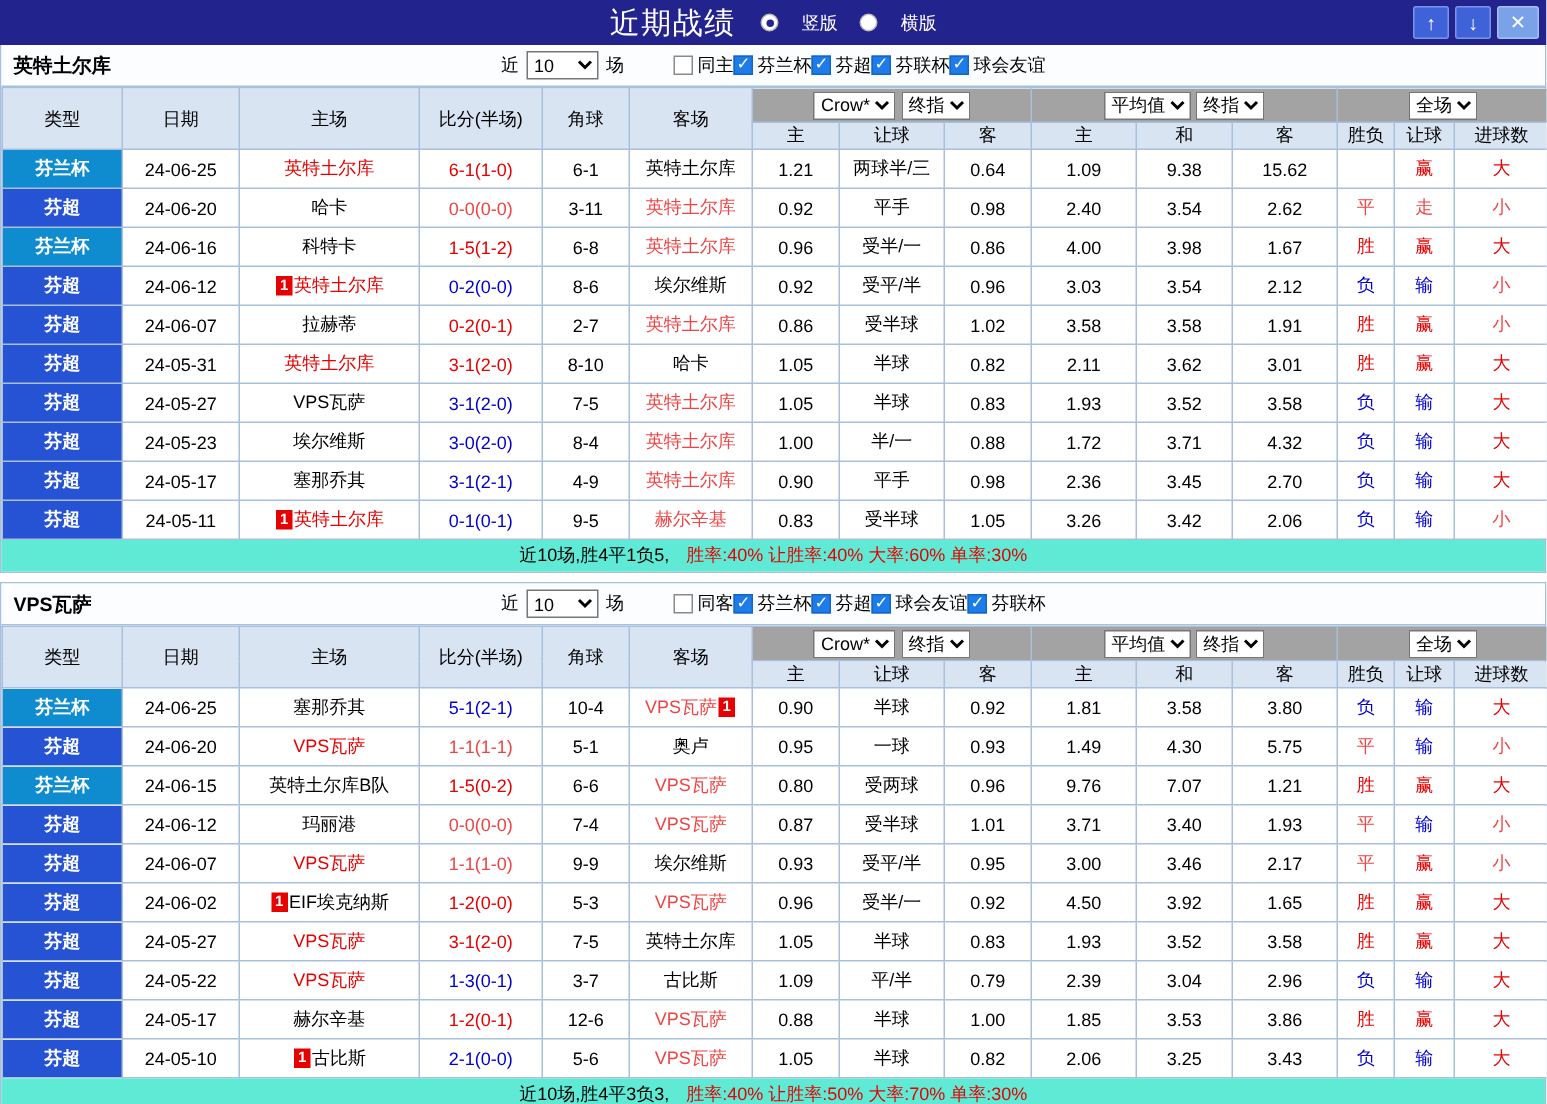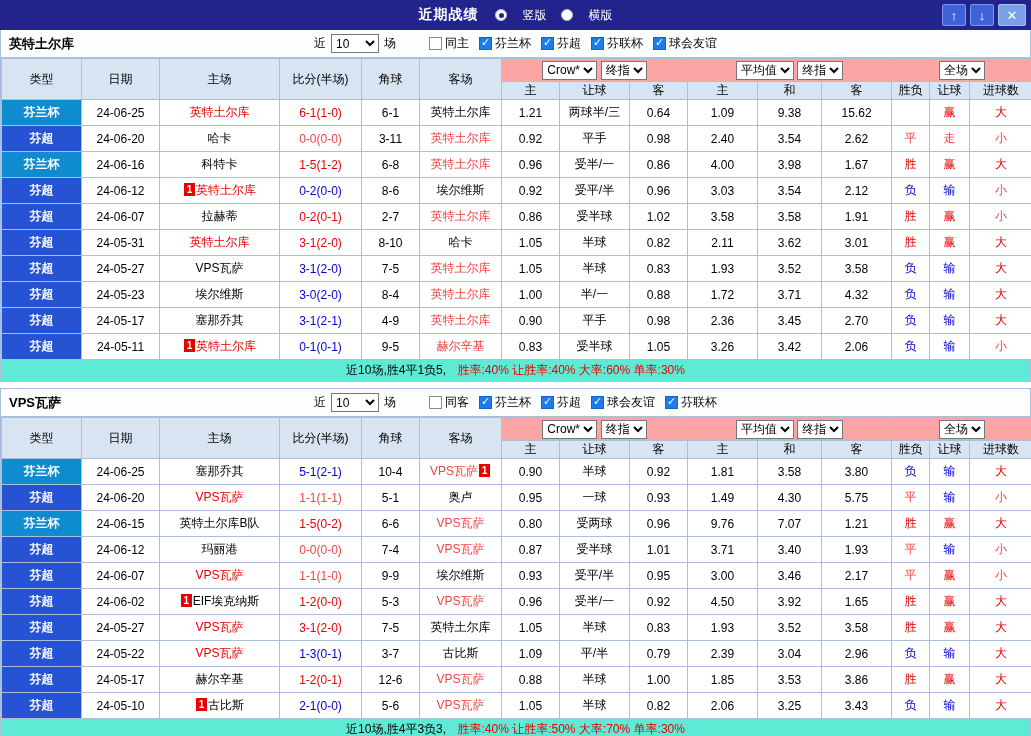--- a/index.html
+++ b/index.html
@@ -1,49 +1,49 @@
 <!DOCTYPE html>
 <html><head>
 <meta charset="utf-8">
 <style>
   *{box-sizing:border-box;margin:0;padding:0}
   html,body{width:1031px;height:736px;overflow:hidden;background:#fff;
     font-family:"Liberation Sans","DejaVu Sans",sans-serif;font-size:12px;color:#000}
   
   .topbar{height:30px;background:#23238e;color:#fff;display:flex;align-items:center;position:relative}
   .topbar-center{flex:1;display:flex;justify-content:center;align-items:center;gap:16px}
-  .topbar-title{font-weight:bold;font-size:14px;letter-spacing:1px}
+  .topbar-title{font-weight:normal;font-size:20px;letter-spacing:1px}
   .radio-group{display:flex;gap:14px;align-items:center}
   .radio-opt{display:flex;align-items:center;gap:16px;cursor:pointer}
   .radio-dot{width:12px;height:12px;border-radius:50%;background:#fff;border:1px solid #bbb;position:relative}
   .radio-dot.checked::after{content:"";position:absolute;left:3px;top:3px;width:5px;height:5px;border-radius:50%;background:#23238e}
   .topbar-btns{position:absolute;right:5px;top:4px;display:flex;gap:4px}
   .tb-btn{min-width:24px;height:22px;padding:0 4px;background:#4062d8;border:1px solid #7a95e8;border-radius:2px;
     color:#fff;display:flex;align-items:center;justify-content:center;font-size:13px;cursor:pointer;font-weight:bold}
   .tb-btn.close{background:#7aa2e8;min-width:28px;border-color:#a5c0f0}
   
   .section{border:1px solid #a8c0dc;border-top:none;background:#fff}
   .section + .section{margin-top:6px;border-top:1px solid #a8c0dc}
   .team-bar{height:28px;display:flex;align-items:center;position:relative;background:#fcfdfe;border-bottom:1px solid #a8c0dc}
   .team-name{position:absolute;left:8px;font-weight:bold;font-size:13px}
   .team-controls{display:flex;align-items:center;gap:5px;margin:0 auto}
-  .filters{display:flex;align-items:center;gap:10px;margin-left:28px}
+  .filters{display:flex;align-items:center;margin-left:28px}
   .filter{display:flex;align-items:center;gap:3px;cursor:pointer}
   .cb{width:13px;height:13px;border:1px solid #8a8a8a;background:#fff;display:inline-block;position:relative}
   .cb.checked{background:#1e7ce8;border-color:#1565c8}
   .cb.checked::after{content:"✓";color:#fff;font-size:11px;font-weight:bold;position:absolute;left:1px;top:-2px}
   select{font-size:12px;height:19px;border:1px solid #767676;background:#fff;font-family:inherit}
   .sel-num{width:48px}
   
   table{border-collapse:collapse;table-layout:fixed;width:100%}
   th,td{border:1px solid #a8c0dc;text-align:center;padding:0 2px;overflow:hidden;white-space:nowrap}
   thead th{background:#d9e4f3;font-weight:normal}
   thead tr.hrow1 th{height:23px}
   thead tr.hrow2 th{height:17px}
-  thead th.select-cell{background:#fca5a5}
+  thead th.select-cell{background:#a3a3a3}
   tbody td{height:26px;background:#fff}
   td.league{color:#fff;font-weight:bold}
   td.league.cup{background:#0f8cd0}
   td.league.super{background:#2653d4}
   .t-red{color:#e60000}
   .t-green{color:#ef4444}
   .t-blue{color:#0000d0}
   .badge{display:inline-block;background:#e60000;color:#fff;font-size:10px;font-weight:bold;
     line-height:13px;min-width:11px;height:13px;margin:0 1px;vertical-align:1px}
   .badge:empty{display:none}

